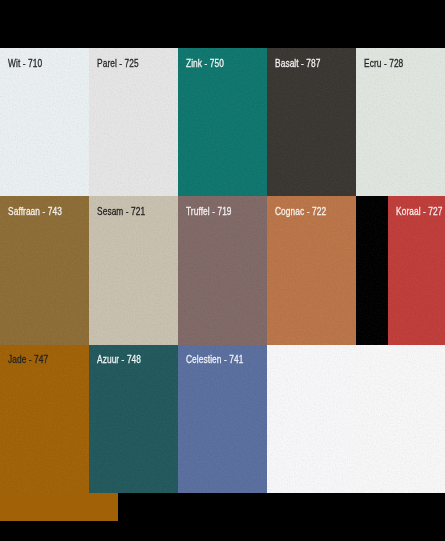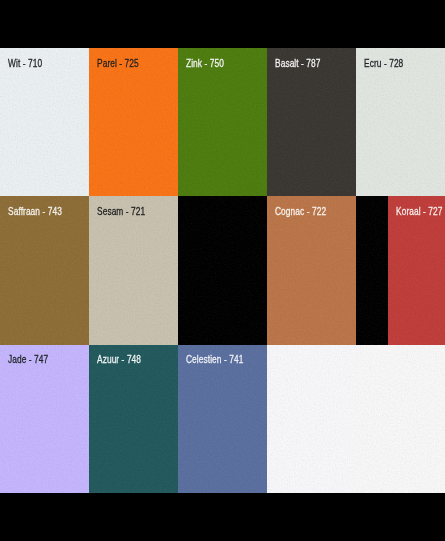--- a/index.html
+++ b/index.html
@@ -14,45 +14,48 @@
     -webkit-font-smoothing:antialiased;paint-order:stroke fill;}
 </style>
 </head>
 <body>
 
 <div id="page">
   <div id="swatch-grid" style="top: 48px;">
       <div class="swatch" style="background: rgb(234, 239, 242); width: 89px; left: 0px; top: 0px; height: 148px;">
         <span class="swatch-label" style="color: rgb(34, 34, 36); -webkit-text-stroke: 0.28px rgb(34, 34, 36); top: 9.5px; left: 7.5px; font-size: 11px;">Wit - 710</span>
       </div>
-      <div class="swatch" style="background: #f97316; width: 89px; left: 89px; top: 0px; height: 148px;">
+      <div class="swatch" style="background: #e5e5e5; width: 89px; left: 89px; top: 0px; height: 148px;">
         <span class="swatch-label" style="color: rgb(31, 31, 33); -webkit-text-stroke: 0.28px rgb(31, 31, 33); top: 9.5px; left: 7.5px; font-size: 11px;">Parel - 725</span>
       </div>
-      <div class="swatch" style="background: #4d7c0f; width: 97px; left: 178px; top: 0px; height: 148px;">
+      <div class="swatch" style="background: #0f766e; width: 97px; left: 178px; top: 0px; height: 148px;">
         <span class="swatch-label" style="color: rgb(245, 245, 247); -webkit-text-stroke: 0.28px rgb(245, 245, 247); top: 9.5px; left: 7.5px; font-size: 11px;">Zink - 750</span>
       </div>
       <div class="swatch" style="background: rgb(58, 54, 49); width: 89px; left: 267px; top: 0px; height: 148px;">
         <span class="swatch-label" style="color: rgb(244, 244, 244); -webkit-text-stroke: 0.28px rgb(244, 244, 244); top: 9.5px; left: 7.5px; font-size: 11px;">Basalt - 787</span>
       </div>
       <div class="swatch" style="background: rgb(224, 230, 223); width: 89px; left: 356px; top: 0px; height: 148px;">
         <span class="swatch-label" style="color: rgb(33, 33, 38); -webkit-text-stroke: 0.28px rgb(33, 33, 38); top: 9.5px; left: 7.5px; font-size: 11px;">Ecru - 728</span>
       </div>
       <div class="swatch" style="background: rgb(141, 109, 55); width: 89px; left: 0px; top: 148px; height: 149px;">
         <span class="swatch-label" style="color: rgb(246, 244, 239); -webkit-text-stroke: 0.28px rgb(246, 244, 239); top: 9.5px; left: 7.5px; font-size: 11px;">Saffraan - 743</span>
       </div>
       <div class="swatch" style="background: rgb(200, 193, 175); width: 89px; left: 89px; top: 148px; height: 169px;">
         <span class="swatch-label" style="color: rgb(33, 32, 32); -webkit-text-stroke: 0.28px rgb(33, 32, 32); top: 9.5px; left: 7.5px; font-size: 11px;">Sesam - 721</span>
       </div>
+      <div class="swatch" style="background: rgb(128, 105, 103); width: 89px; left: 178px; top: 148px; height: 149px;">
+        <span class="swatch-label" style="color: rgb(246, 243, 242); -webkit-text-stroke: 0.28px rgb(246, 243, 242); top: 9.5px; left: 7.5px; font-size: 11px;">Truffel - 719</span>
+      </div>
       <div class="swatch" style="background: rgb(186, 117, 72); width: 89px; left: 267px; top: 148px; height: 149px;">
         <span class="swatch-label" style="color: rgb(249, 245, 240); -webkit-text-stroke: 0.28px rgb(249, 245, 240); top: 9.5px; left: 7.5px; font-size: 11px;">Cognac - 722</span>
       </div>
       <div class="swatch" style="background: rgb(191, 61, 58); width: 89px; left: 356px; top: 148px; height: 149px; margin-left: 32px;">
         <span class="swatch-label" style="color: rgb(248, 239, 236); -webkit-text-stroke: 0.28px rgb(248, 239, 236); top: 9.5px; left: 7.5px; font-size: 11px;">Koraal - 727</span>
       </div>
-      <div class="swatch" style="background: #c4b5fd; width: 89px; left: 0px; top: 297px; height: 148px;">
+      <div class="swatch" style="background: #a16207; width: 89px; left: 0px; top: 297px; height: 176px; padding-left: 29px;">
         <span class="swatch-label" style="color: rgb(28, 34, 35); -webkit-text-stroke: 0.28px rgb(28, 34, 35); top: 8.5px; left: 7.5px; font-size: 11px;">Jade - 747</span>
       </div>
       <div class="swatch" style="background: rgb(34, 89, 93); width: 89px; left: 89px; top: 297px; height: 148px;">
         <span class="swatch-label" style="color: rgb(241, 246, 245); -webkit-text-stroke: 0.28px rgb(241, 246, 245); top: 8.5px; left: 7.5px; font-size: 11px;">Azuur - 748</span>
       </div>
       <div class="swatch" style="background: rgb(90, 111, 159); width: 89px; left: 178px; top: 297px; height: 148px;">
         <span class="swatch-label" style="color: rgb(242, 243, 248); -webkit-text-stroke: 0.28px rgb(242, 243, 248); top: 8.5px; left: 7.5px; font-size: 11px;">Celestien - 741</span>
       </div>
       <div class="swatch" style="background: rgb(247, 247, 249); width: 89px; left: 267px; top: 297px; height: 148px;">
         <span class="swatch-label" style="color: rgb(249, 249, 251); -webkit-text-stroke: 0.28px rgb(249, 249, 251); top: 8.5px; left: 7.5px; font-size: 11px;"></span>

